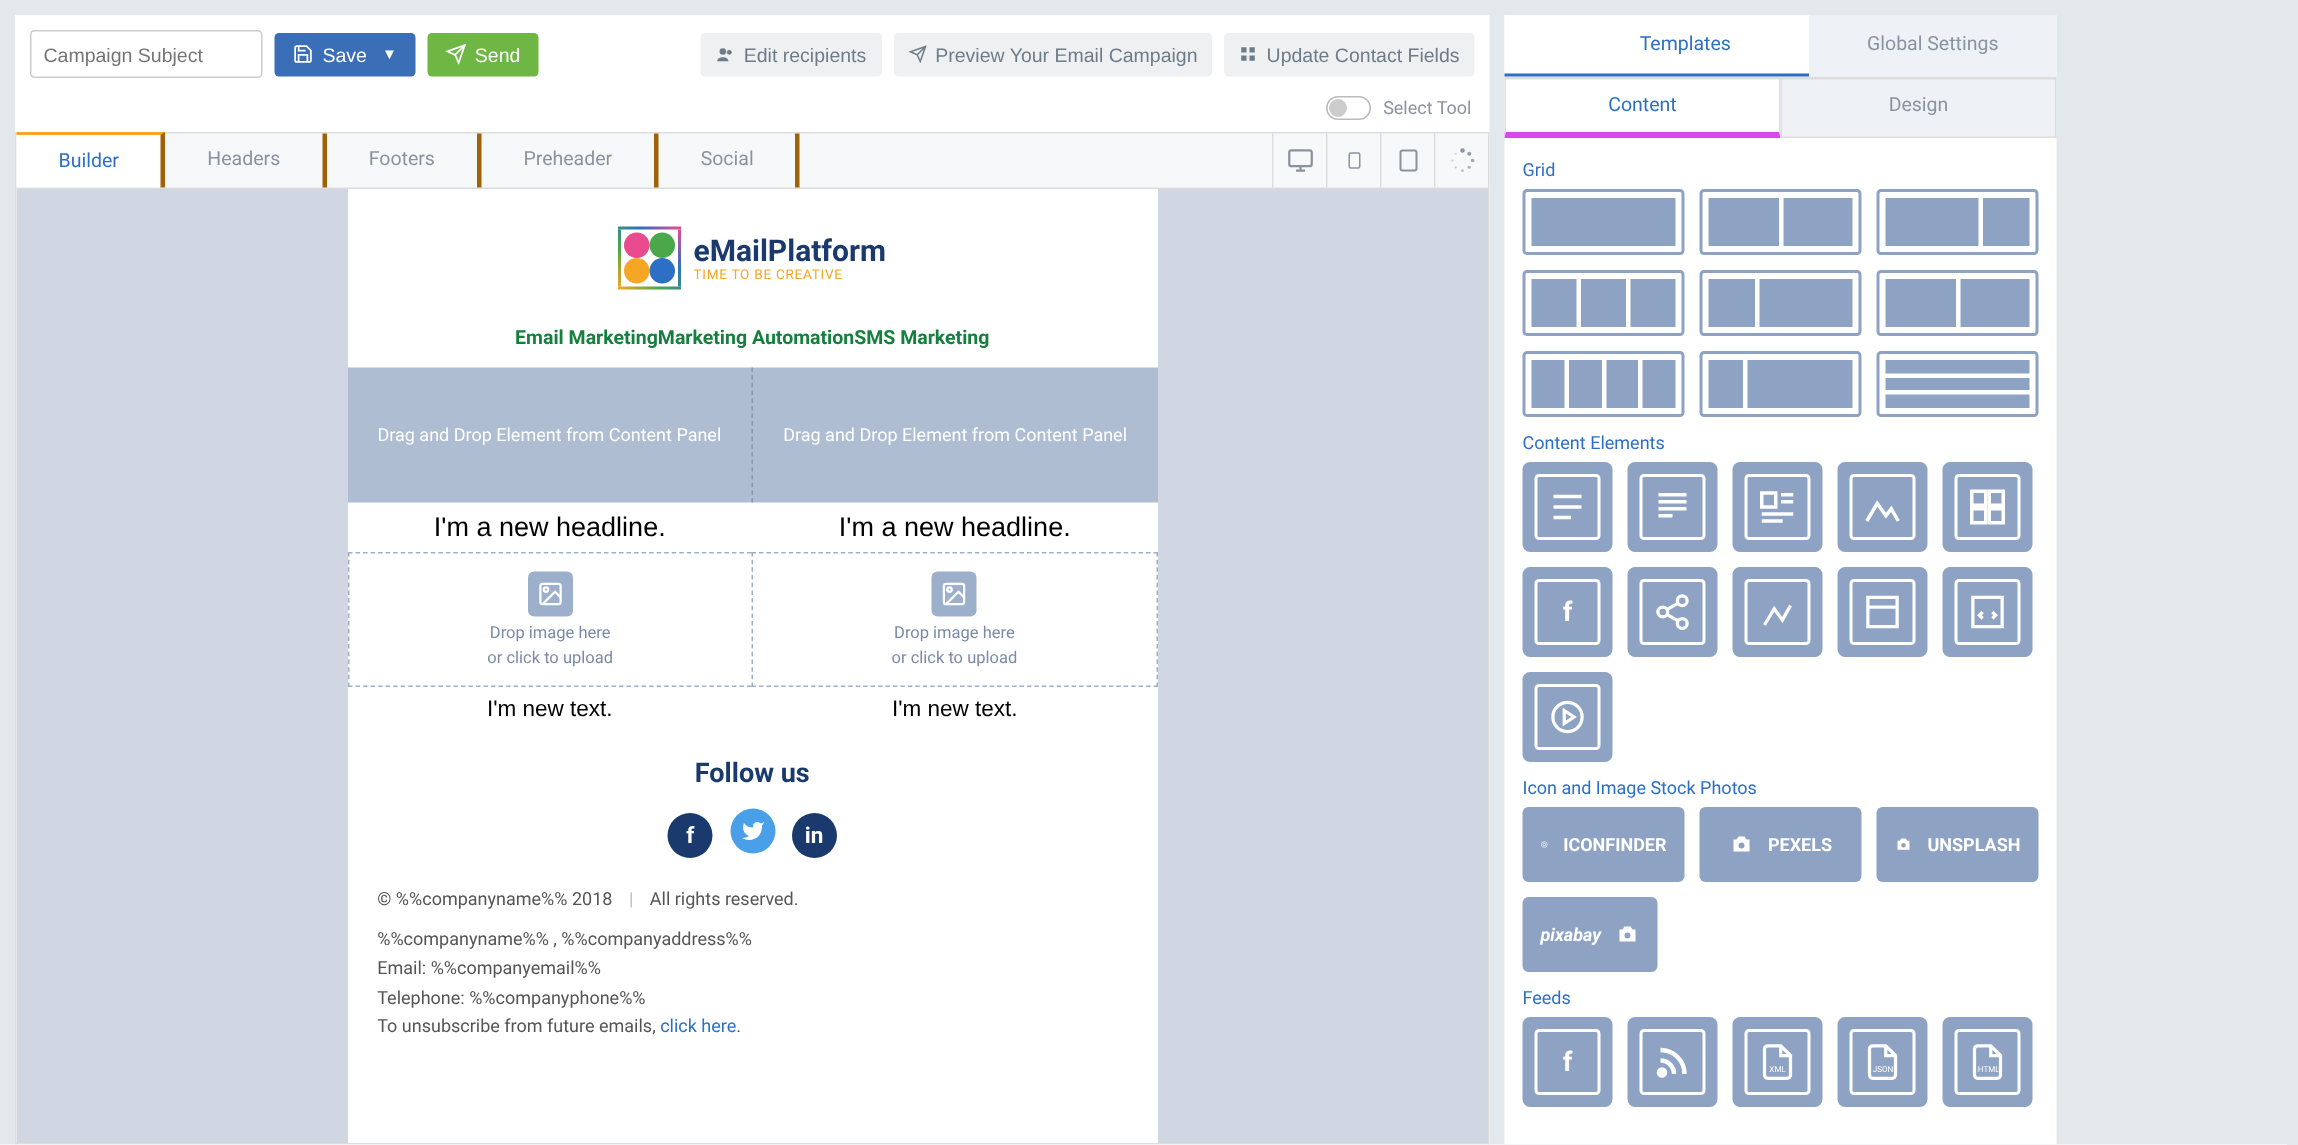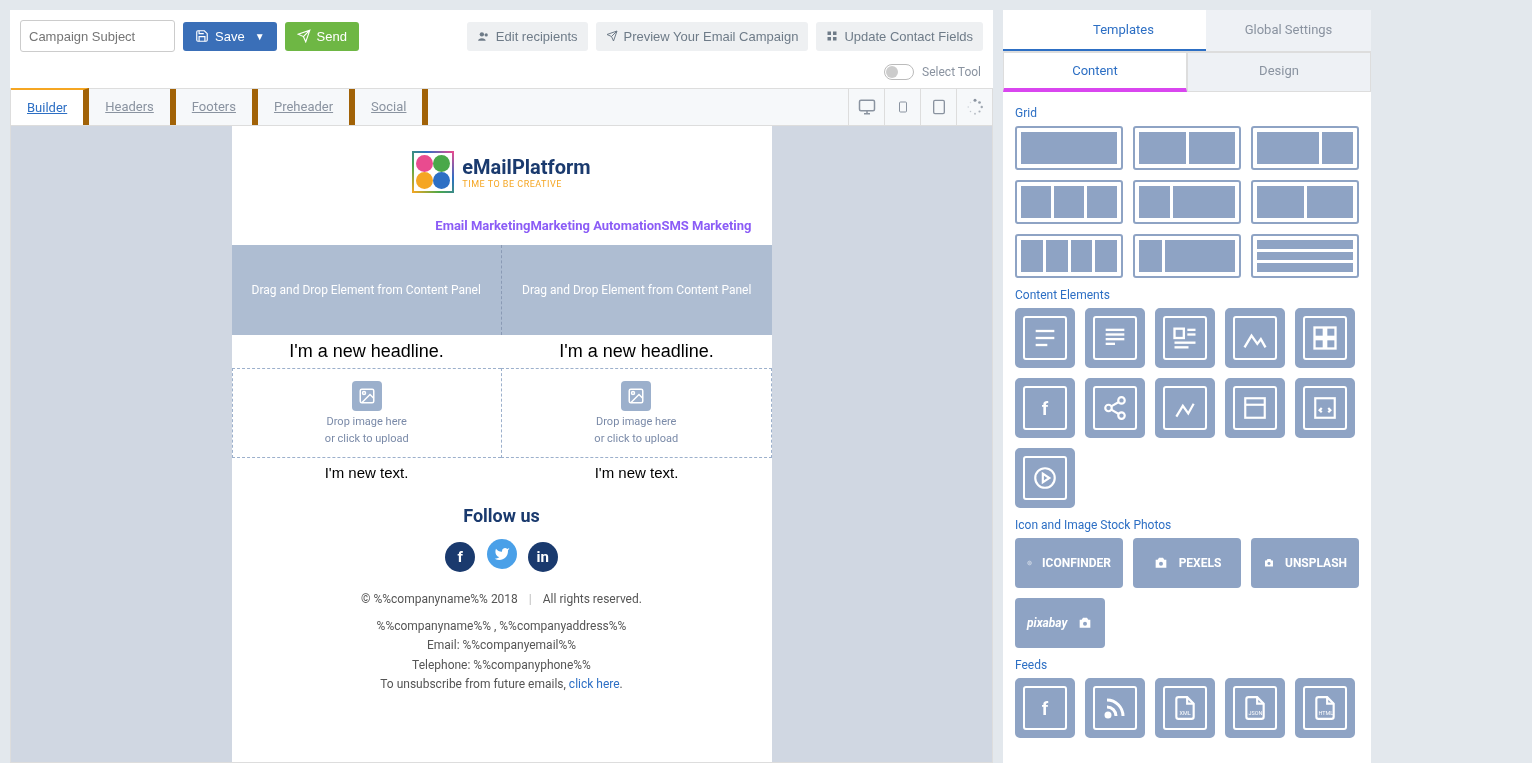--- a/index.html
+++ b/index.html
@@ -20,54 +20,54 @@
 .btn { display: inline-flex; align-items: center; gap: 6px; padding: 7px 12px; border-radius: 3px; border: none; cursor: pointer; font-size: 13px; color: #fff; }
 .btn-save { background: #3a6fb8; }
 .btn-save .caret { margin-left: 4px; font-size: 10px; }
 .btn-send { background: #6eb744; }
 .toolbar-spacer { flex: 1; }
 .btn-light { background: #eef0f2; color: #6e7b88; padding: 7px 10px; }
 .select-tool-row { display: flex; justify-content: flex-end; align-items: center; padding: 2px 12px 8px; gap: 8px; font-size: 12px; color: #8a93a0; }
 .toggle { width: 30px; height: 16px; border: 1px solid #bbb; border-radius: 10px; position: relative; background: #fff; }
 .toggle::before { content: ""; position: absolute; width: 12px; height: 12px; background: #ccc; border-radius: 50%; top: 1px; left: 1px; }
 .tab-row { display: flex; border: 1px solid #ddd; background: #f6f8fa; align-items: stretch; }
-.tab { padding: 10px 16px; color: #8a93a0; border-right: 6px solid #a16207; cursor: pointer; text-decoration: underline; }
+.tab { padding: 10px 28px; color: #8a93a0; border-right: 3px solid #a16207; cursor: pointer; }
 .tab.active { background: #fff; color: #2d6fc4; border-top: 2px solid #f5a623; margin-top: -1px; }
 .tab-spacer { flex: 1; }
 .device-btn { width: 36px; display: flex; align-items: center; justify-content: center; color: #8a93a0; border-left: 1px solid #ddd; cursor: pointer; }
 .canvas-wrap { flex: 1; background: #fff; overflow: auto; border: 1px solid #ddd; border-top: none; display: flex; justify-content: center; }
 .canvas-pad { background: #d0d7e2; width: 100%; display: flex; justify-content: center; }
 .email-body { width: 540px; background: #fff; }
 .logo-row { text-align: center; padding: 25px 0 15px; }
 .logo { display: inline-flex; align-items: center; gap: 8px; }
 .logo-mark { width: 42px; height: 42px; border: 2px solid; border-image: linear-gradient(45deg,#f5a623,#4aa84a,#2d6fc4,#e94b8f) 1; display: flex; flex-wrap: wrap; padding: 2px; }
 .logo-mark span { width: 50%; height: 50%; border-radius: 50%; }
 .logo-text { text-align: left; }
 .logo-title { font-size: 20px; font-weight: 700; color: #1a3a6e; }
 .logo-sub { font-size: 9px; color: #f5a623; letter-spacing: 0.5px; }
-.nav-links { display: flex; justify-content: flex-end; font-size: 13px; font-weight: 700; color: #8b5cf6; padding: 10px 20px 12px; }
+.nav-links { display: flex; justify-content: center; font-size: 13px; font-weight: 700; color: #15803d; padding: 10px 20px 12px; }
 .nav-links span { cursor: pointer; }
 .dropzone-row { display: flex; }
 .dropzone { flex: 1; height: 90px; background: #aebdd2; color: #fff; font-size: 12px; display: flex; align-items: center; justify-content: center; text-align: center; border-right: 1px dashed #8a9ab5; }
 .dropzone:last-child { border-right: none; }
 .headline-row { display: flex; }
 .headline { flex: 1; text-align: center; padding: 6px; font-size: 18px; color: #000; font-family: Arial, sans-serif; }
 .img-drop-row { display: flex; }
 .img-drop { flex: 1; border: 1px dashed #9cb0cc; height: 90px; display: flex; flex-direction: column; align-items: center; justify-content: center; color: #7a8aa8; font-size: 11px; gap: 4px; }
 .img-drop:first-child { border-right: none; }
 .img-icon { width: 30px; height: 30px; background: #9cb0cc; border-radius: 4px; display: flex; align-items: center; justify-content: center; }
 .text-row { display: flex; }
 .text-cell { flex: 1; text-align: center; padding: 6px; color: #000; font-family: Arial, sans-serif; font-size: 15px; }
 .follow { text-align: center; padding: 18px 0 8px; font-weight: 700; color: #1a3a6e; font-size: 18px; }
 .social-row { text-align: center; padding: 5px 0 14px; }
 .social-row .sbtn { width: 30px; height: 30px; border-radius: 50%; display: inline-flex; align-items: center; justify-content: center; margin: 0 4px; color: #fff; font-weight: 700; font-size: 15px; cursor: pointer; }
 .fb { background: #1a3a6e; }
 .tw { background: #4aa0e8; }
 .li { background: #1a3a6e; }
-.footer-text { text-align: center; color: #555; font-size: 12px; line-height: 1.6; padding: 4px 20px 24px; }
+.footer-text { text-align: left; color: #555; font-size: 12px; line-height: 1.6; padding: 4px 20px 24px; }
 .footer-text a { color: #2d6fc4; text-decoration: none; }
 .footer-text .sep { margin: 0 8px; color: #bbb; }
 
 
 .right-panel { width: 368px; background: #fff; margin: 10px 10px 0 5px; display: flex; flex-direction: column; }
 .rp-tabs { display: flex; border-bottom: 1px solid #ddd; }
 .rp-tab { flex: 1; text-align: center; padding: 12px 0; color: #8a93a0; cursor: pointer; background: #eef1f5; }
 .rp-tab.active { background: #fff; color: #2d6fc4; border-bottom: 2px solid #2d6fc4; padding-left: 38px; }
 .rp-subtabs { display: flex; }
 .rp-subtab { flex: 1; text-align: center; padding: 10px 0; color: #8a93a0; cursor: pointer; border: 1px solid #ddd; background: #eef1f5; }

